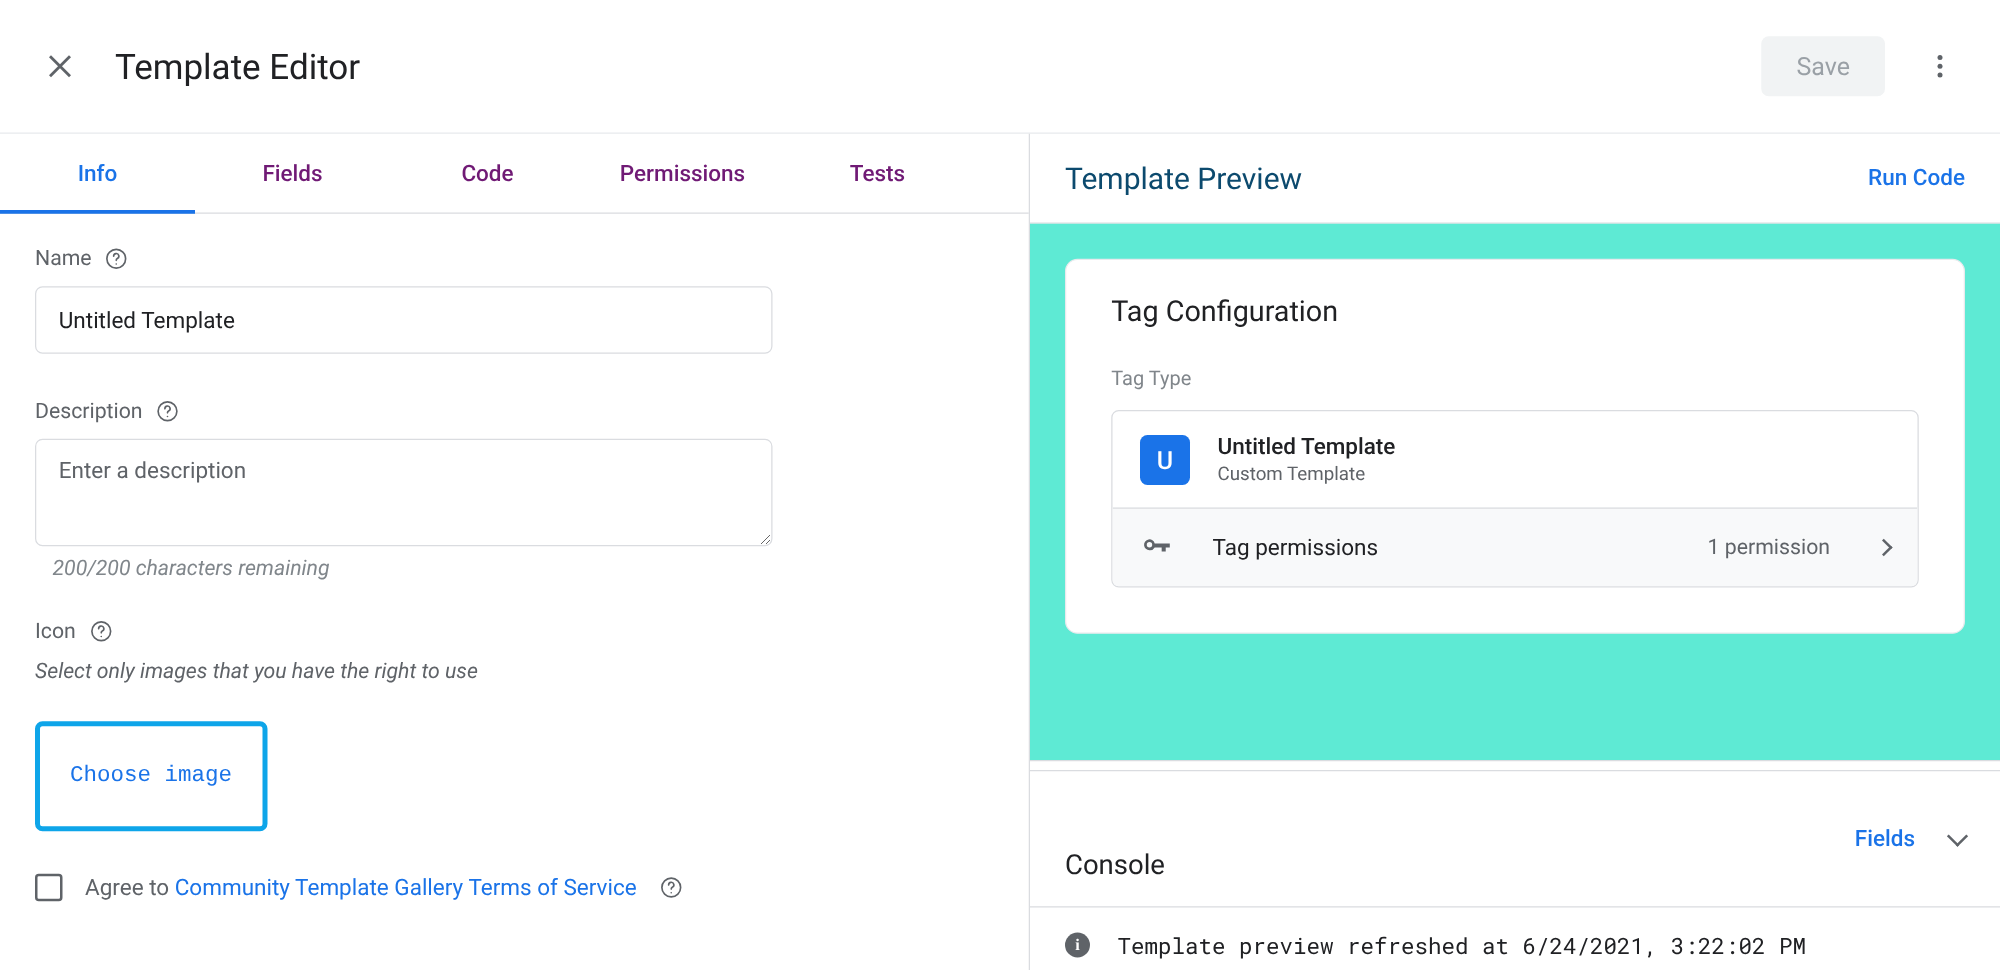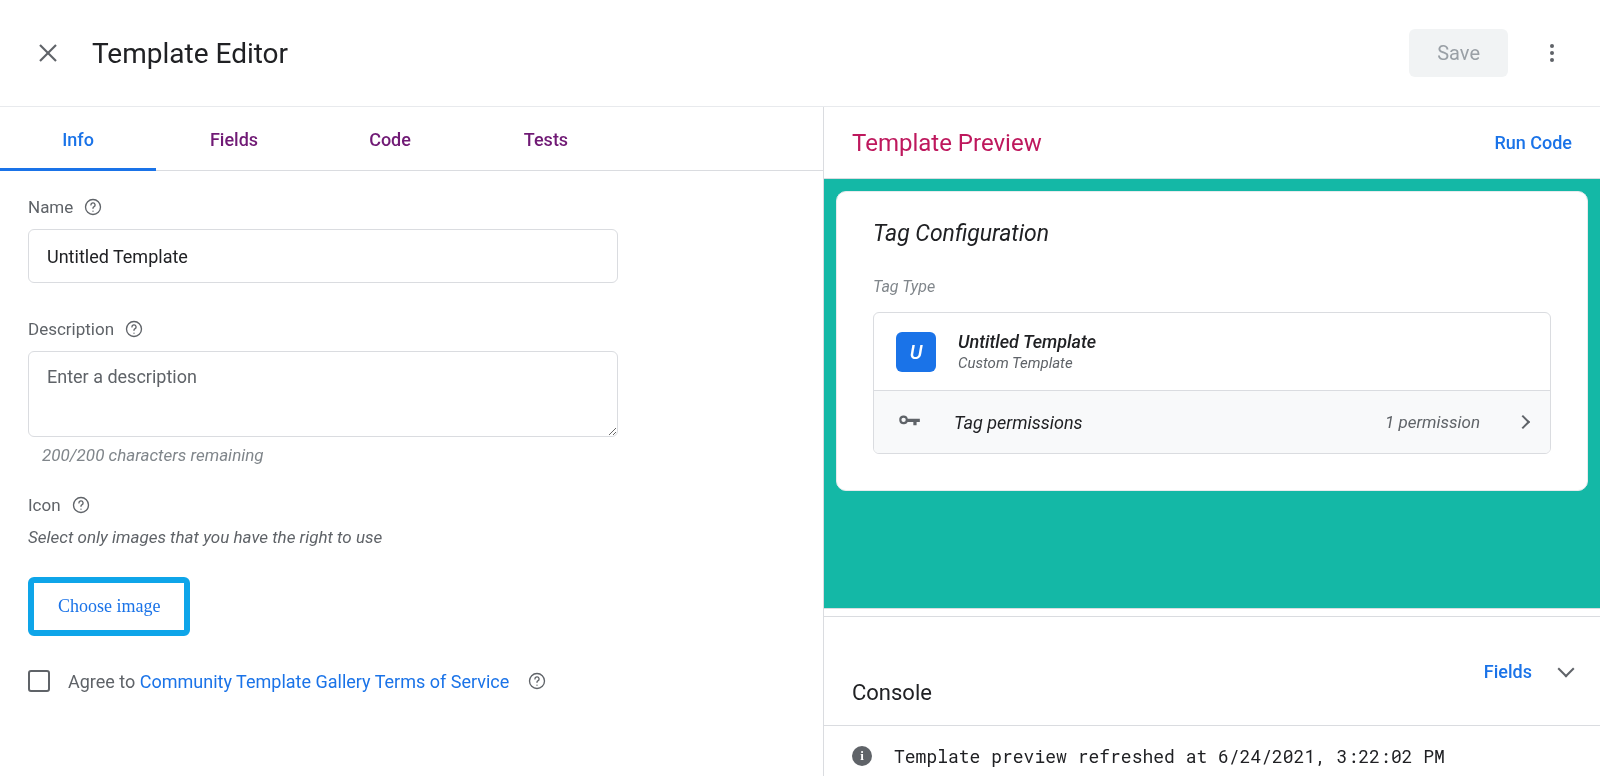--- a/index.html
+++ b/index.html
@@ -136,27 +136,27 @@
     margin-bottom: 30px;
   }
   .hint {
     font-size: 17px;
     font-style: italic;
     color: #5f6368;
     margin-bottom: 30px;
   }
   .choose-btn {
     background: #fff;
-    border: 6px solid #0ea5e9;
+    border: 4px solid #0ea5e9;
     color: #1a73e8;
     font-size: 18px;
     font-weight: 500;
-    padding: 13px 24px;
-    border-radius: 6px;
-    font-family: Liberation Serif, serif;
+    padding: 30px 24px;
+    border-radius: 6px;
+    font-family: Liberation Mono, monospace;
     cursor: pointer;
     margin-bottom: 34px;
   }
   .agree-row {
     display: flex;
     align-items: center;
     gap: 18px;
     font-size: 18px;
     color: #5f6368;
   }
@@ -180,34 +180,33 @@
     height: 72px;
     display: flex;
     align-items: center;
     padding: 0 28px;
     border-bottom: 1px solid #dadce0;
   }
   .preview-header h2 {
     font-size: 24px;
     font-weight: 400;
     flex: 1;
-    color: #be185d;
+    color: #0c4a6e;
   }
   .run-code {
     color: #1a73e8;
     font-size: 18px;
     font-weight: 500;
     cursor: pointer;
   }
   .preview-canvas {
     flex: 1;
-    background: #14b8a6;
-    padding: 12px;
+    background: #5eead4;
+    padding: 28px;
     overflow: auto;
-    font-style: italic;
   }
   .card {
     background: #fff;
     border-radius: 10px;
     border: 1px solid #e8eaed;
     padding: 28px 36px 36px;
   }
   .card h3 {
     font-size: 23px;
     font-weight: 400;
@@ -320,20 +319,21 @@
       </svg>
   </div>
 </div>
 
 <div class="body">
   <div class="left-pane">
     <div class="tabs">
       <div class="tab active">Info</div>
       <div class="tab">Fields</div>
       <div class="tab">Code</div>
+      <div class="tab">Permissions</div>
       <div class="tab">Tests</div>
     </div>
 
     <div class="form-area">
       <div class="field-label">
         <span>Name</span>
         <span class="help-icon">
           <svg viewBox="0 0 24 24" fill="none" stroke="#5f6368" stroke-width="1.6">
               <circle cx="12" cy="12" r="9"></circle>
               <path d="M9.5 9.5a2.5 2.5 0 1 1 3.5 2.3c-.8.4-1 1-1 1.7" stroke-linecap="round"></path>

